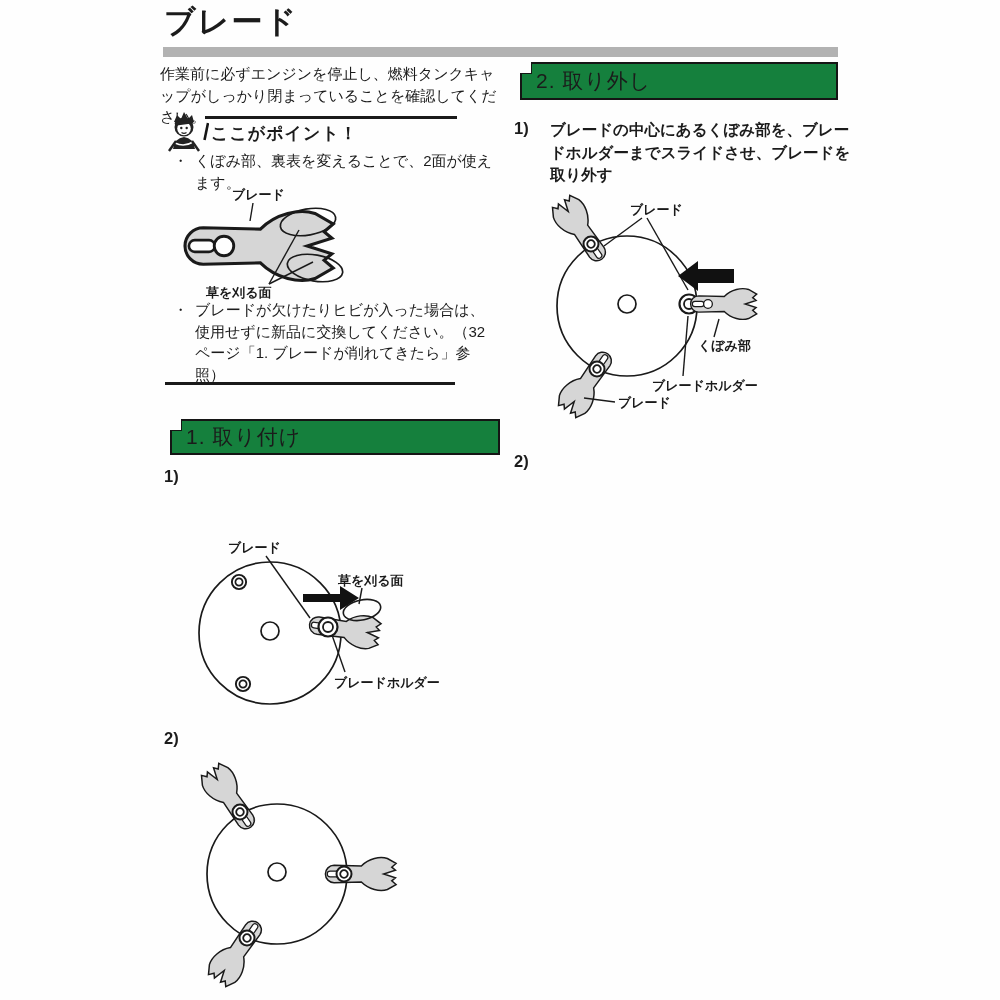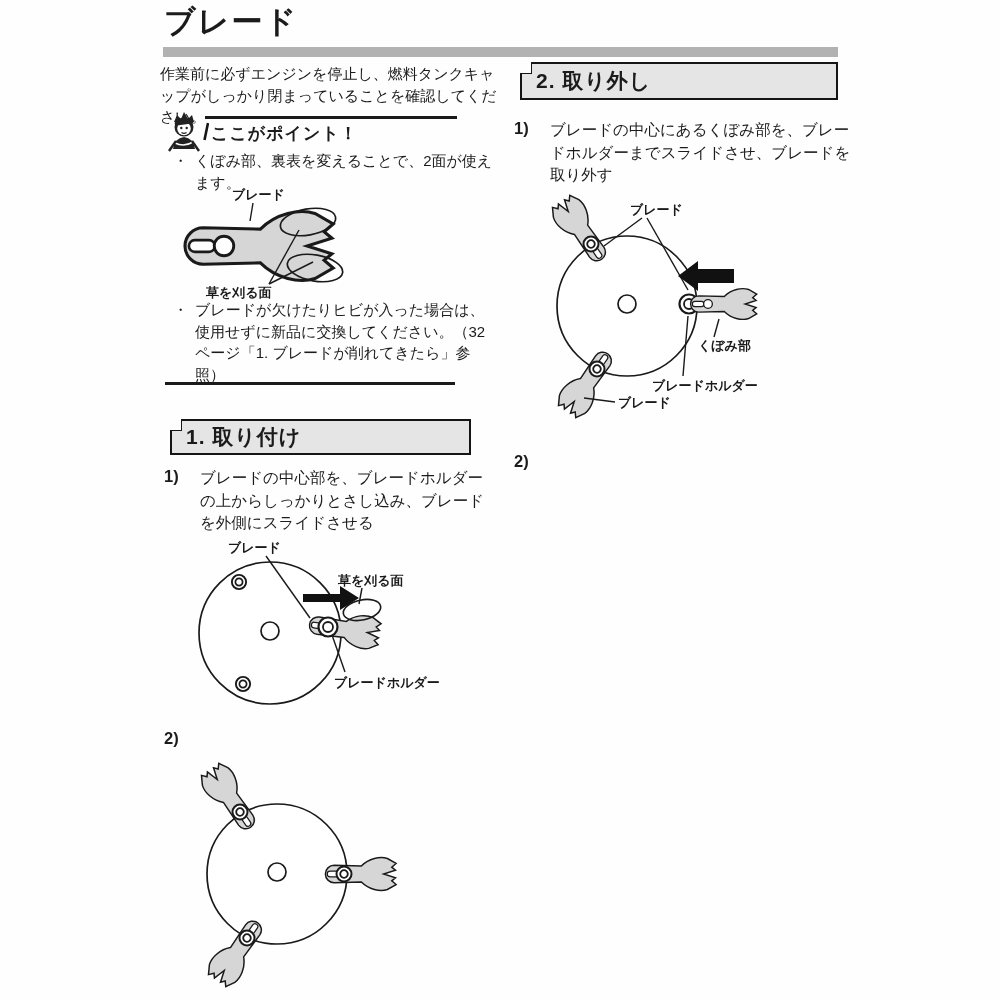--- a/index.html
+++ b/index.html
@@ -13,27 +13,27 @@
   .abs { position:absolute; }
   .title { font-size:31px; font-weight:bold; letter-spacing:2px; }
   .bar { background:#b2b2b2; }
   .rule { background:#1a1a1a; height:3px; }
   .body-text { font-size:15px; line-height:21.5px; font-weight:500; }
   .point-head { font-size:17px; font-weight:bold; letter-spacing:1px;text-align:center; }
   .bullet { display:flex; gap:7px; font-size:15px; line-height:21.5px; font-weight:500; }
   .bullet .dot { flex:0 0 auto; }
   .step { display:flex; }
   .step .num { flex:0 0 36px; font-weight:bold; font-size:16.5px; }
-  .step .txt { font-weight:normal; font-size:15.5px; line-height:22.5px; }
+  .step .txt { font-weight:bold; font-size:15.5px; line-height:22.5px; }
   .sec-head { background:#151515; clip-path:polygon(0 11px,11px 11px,11px 0,100% 0,100% 100%,0 100%); }
   .sec-head-in {
-    position:absolute; inset:2px; background:#e5e5e5;
+    position:absolute; inset:2px; background:#15803d;
     clip-path:polygon(0 10px,10px 10px,10px 0,100% 0,100% 100%,0 100%);
     display:flex; align-items:center; padding-left:14px;
-    font-size:21px; font-weight:bold; letter-spacing:1px;
+    font-size:21px; font-weight:normal; letter-spacing:1px;
   }
   svg text { font-size:13px; font-weight:600; fill:#1a1a1a;
              font-family:"Liberation Sans","DejaVu Sans",sans-serif; }
   .ldr { stroke:#1a1a1a; stroke-width:1.4; }
   .outline { stroke:#1a1a1a; fill:#ffffff; }
 </style>
 </head>
 <body>
 
 <div class="page">
@@ -93,27 +93,26 @@
     <line class="ldr" x1="101" y1="98" x2="145" y2="76"></line>
     <text x="38" y="111">草を刈る面</text>
   </svg>
 
   <div class="abs bullet" style="left:173px;top:299px;width:326px">
     <span class="dot">・</span>
     <span>ブレードが欠けたりヒビが入った場合は、使用せずに新品に交換してください。（32ページ「1. ブレードが削れてきたら」参照）</span>
   </div>
   <div class="abs rule" style="left:165px;top:382px;width:290px"></div>
 
-  <div class="abs sec-head" style="left:170px;top:419px;width:301px;height:36px">
+  <div class="abs sec-head" style="left:170px;top:419px;width:330px;height:36px">
     <div class="sec-head-in">1. 取り付け</div>
   </div>
 
   <div class="abs step" style="left:164px;top:467px;width:340px">
     <span class="num">1)</span>
-    <span class="txt" style="width:296px">ブレードの中心部を、ブレードホルダーの上からしっかりとさし込み、ブレードを外側にスライドさせる</span>
   </div>
 
   <svg class="abs" style="left:170px;top:538px" width="330" height="186" viewBox="0 0 330 186">
     <text x="58" y="14">ブレード</text>
     <circle class="outline" cx="100" cy="95" r="71" stroke-width="1.7"></circle>
     <circle class="outline" cx="100" cy="93" r="9" stroke-width="1.7"></circle>
     <use href="#boltRing" transform="translate(69,44) scale(0.95)"></use>
     <use href="#boltRing" transform="translate(73,146) scale(0.95)"></use>
     <line class="ldr" x1="96" y1="18" x2="140" y2="80"></line>
     <use href="#bladeShape" transform="translate(158,89) rotate(8) scale(0.62)"></use>

